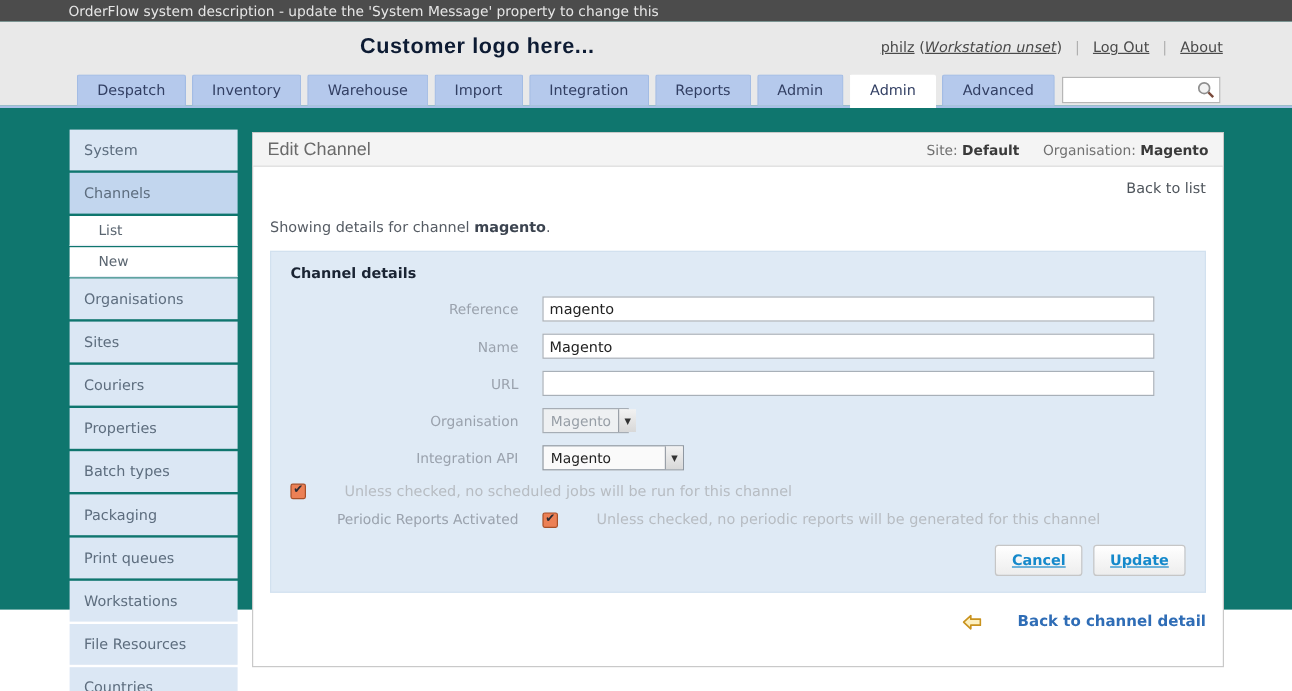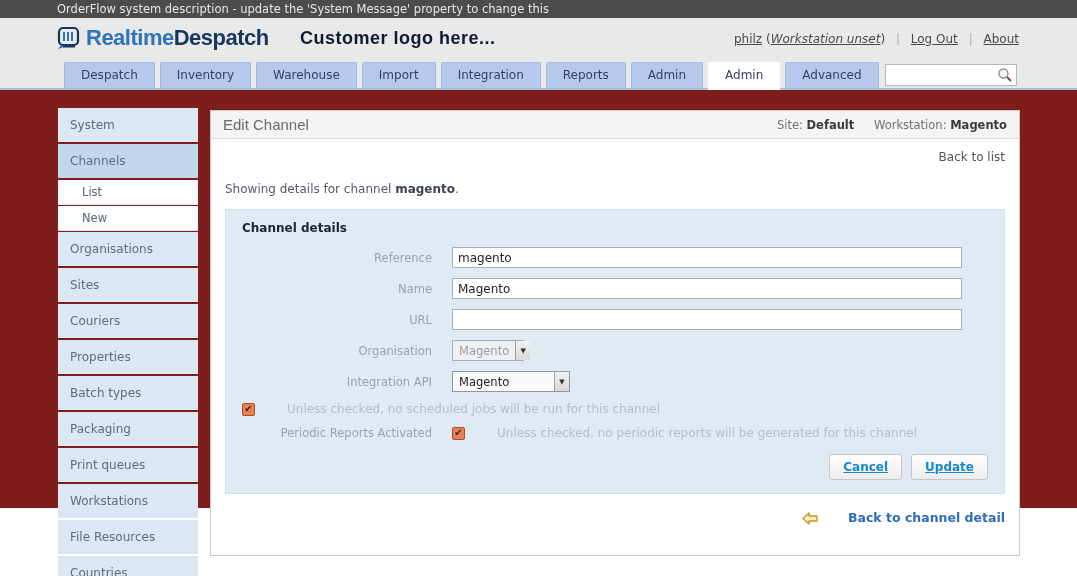--- a/index.html
+++ b/index.html
@@ -1,18 +1,18 @@
 <!DOCTYPE html>
 <html><head>
 <meta charset="utf-8">
 <style>
   * { margin:0; padding:0; box-sizing:border-box; }
   html,body { width:1077px; height:576px; overflow:hidden; background:#fff;
     font-family:"DejaVu Sans","Liberation Sans",sans-serif; }
-  .page { position:relative; width:1077px; height:508px; background:#7f1d1d; }
+  .page { position:relative; width:1077px; height:508px; background:#0f766e; }
 
   
   .topbar { height:18px; background:#4c4c4c; color:#e6e6e6; font-size:11.5px;
     line-height:18px; padding-left:57px; }
 
   
   .header { position:relative; height:42px; background:#e9e9e9; }
   .brand { position:absolute; left:55px; top:7px; display:flex; align-items:center; }
   .brand svg { margin-right:5px; }
   .brand-text { font-family:"Liberation Sans",sans-serif; font-weight:bold; font-size:22px; letter-spacing:-0.5px; }
@@ -94,33 +94,20 @@
 </head>
 <body>
 
 <div class="page">
 
   <div class="topbar">
     <span>OrderFlow system description - update the 'System Message' property to change this</span>
   </div>
 
   <div class="header">
-    <div class="brand">
-      <svg width="26" height="26" viewBox="0 0 26 26">
-        <rect x="4" y="3" width="19" height="17" rx="4" fill="none" stroke="#17365d" stroke-width="2.2"></rect>
-        <path d="M6 20 L3 24 L9 22 Z" fill="#2e75b6"></path>
-        <line x1="9" y1="7" x2="9" y2="16" stroke="#2e75b6" stroke-width="2"></line>
-        <line x1="13" y1="7" x2="13" y2="16" stroke="#2e75b6" stroke-width="2"></line>
-        <line x1="17" y1="7" x2="17" y2="16" stroke="#2e75b6" stroke-width="2"></line>
-        <line x1="8" y1="21.5" x2="20" y2="21.5" stroke="#17365d" stroke-width="2"></line>
-      </svg>
-      <span class="brand-text">
-        <span class="brand-realtime">Realtime</span><span class="brand-despatch">Despatch</span>
-      </span>
-    </div>
     <div class="customer-logo">Customer logo here...</div>
     <div class="user-links">
       <a>philz</a>
       <span>(</span><a class="ws">Workstation unset</a><span>)</span>
       <span class="sep">|</span>
       <a>Log Out</a>
       <span class="sep">|</span>
       <a>About</a>
     </div>
   </div>
@@ -161,21 +148,21 @@
     <div class="snav">File Resources</div>
     <div class="snav">Countries</div>
   </div>
 
   <div class="panel">
     <div class="panel-titlebar">
       <span class="panel-title">Edit Channel</span>
       <span class="site-org">
         <span>Site:</span>
         <b>Default</b>
-        <span class="pair">Workstation:</span>
+        <span class="pair">Organisation:</span>
         <b>Magento</b>
       </span>
     </div>
     <div class="panel-body">
       <div class="back-to-list">
         <a>Back to list</a>
       </div>
       <div class="intro">
         <span>Showing details for channel </span><b>magento</b><span>.</span>
       </div>

